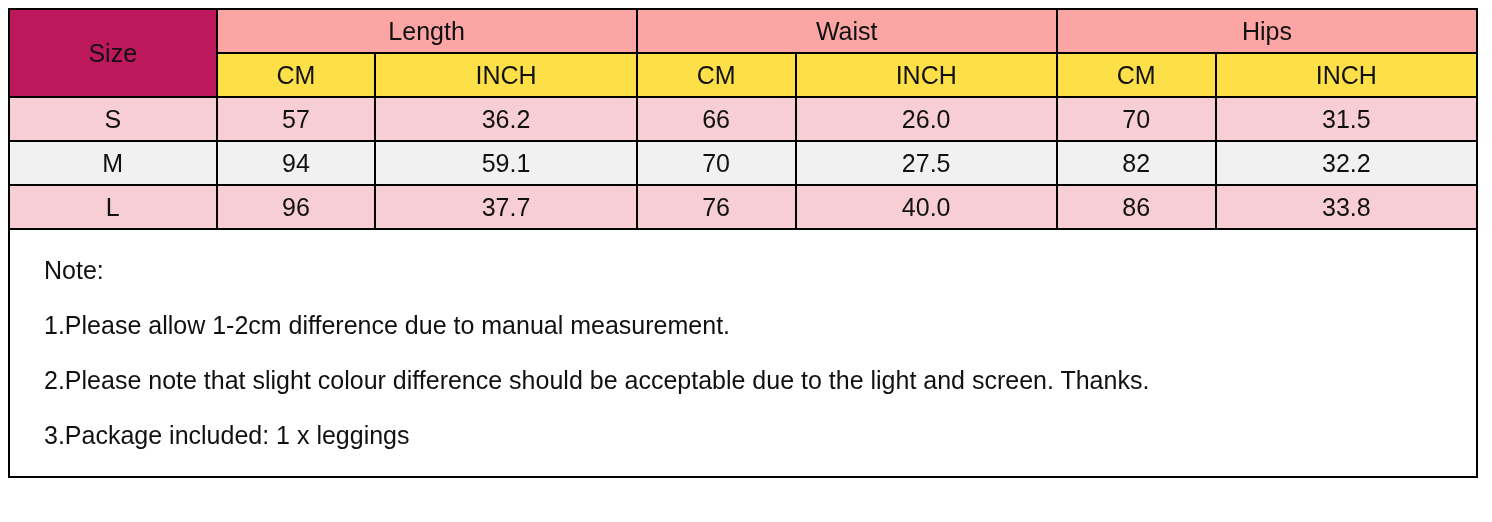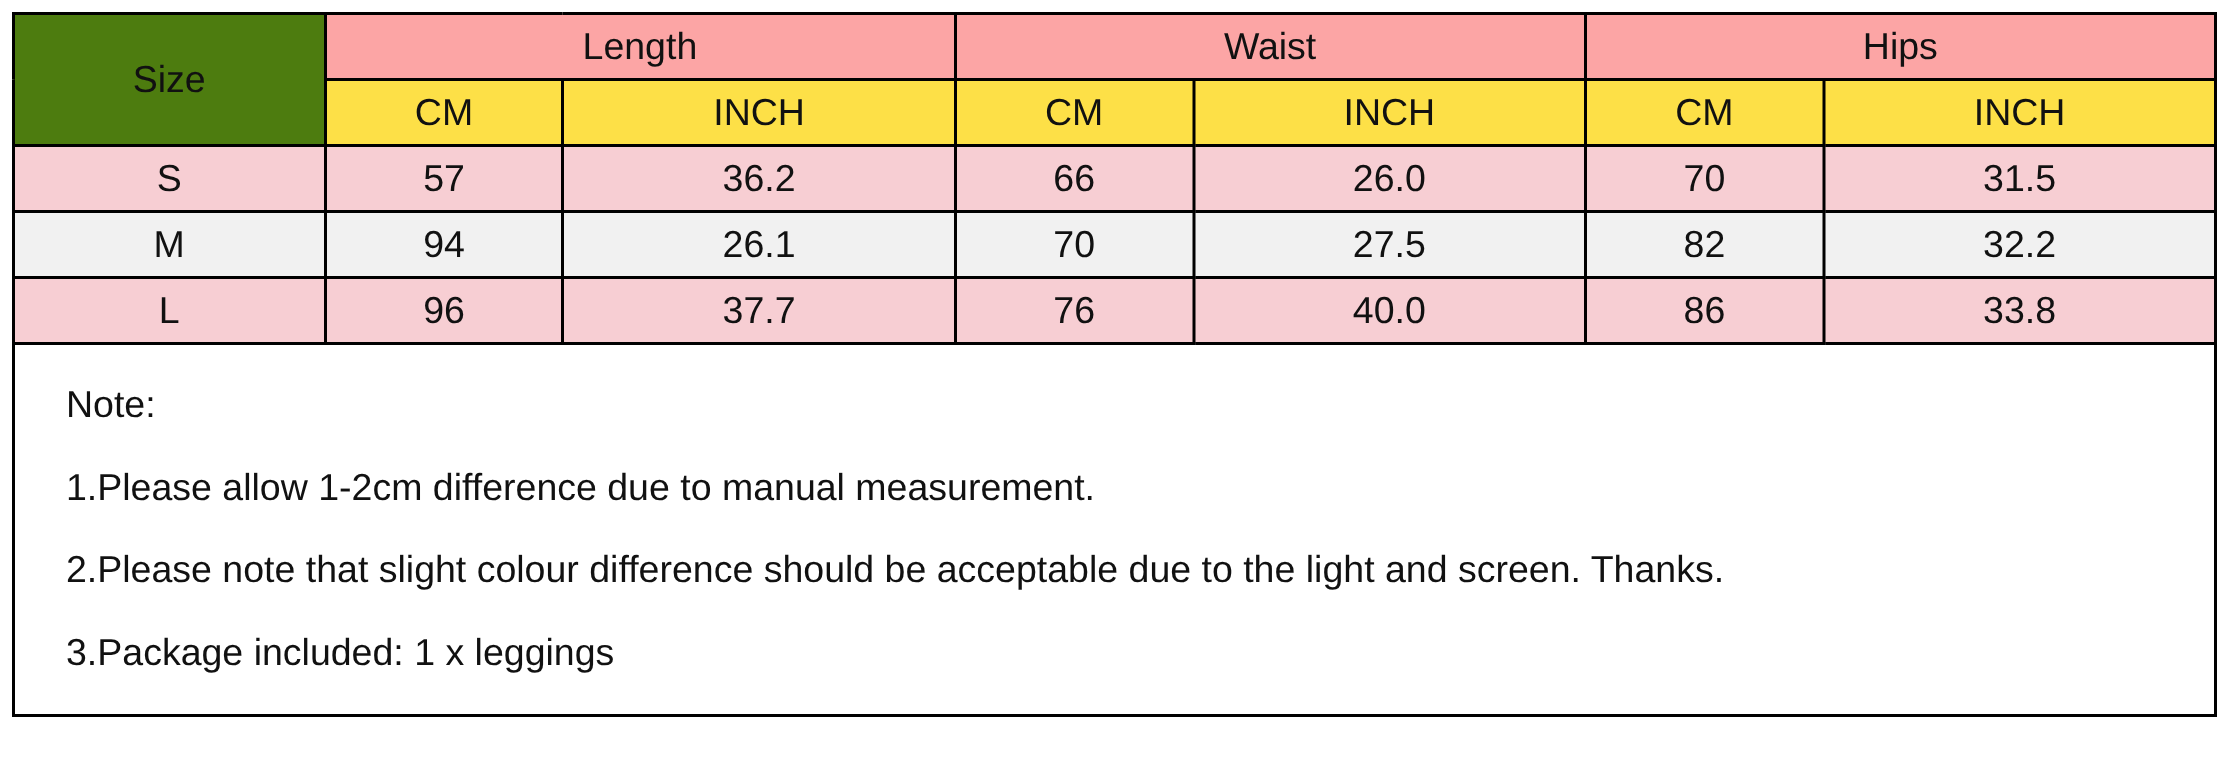--- a/index.html
+++ b/index.html
@@ -35,21 +35,21 @@
     color: #111111;
     padding: 0;
     height: 42px;
   }
   .col-size  { width: 205px; }
   .col-cm    { width: 157px; }
   .col-inch  { width: 258px; }
 
   .grp-head { height: 60px; font-size: 26px; background: #fca5a5; }
   .unit-head { background: #fde047; height: 40px; font-size: 25px; }
-  .size-cell-head { height: 100px; font-size: 26px; background: #4d7c0f; }
+  .size-cell-head { height: 100px; font-size: 26px; background: #be185d; }
 
   tr.row-pink td { background: #f7ced3; }
   tr.row-grey td { background: #f1f1f1; }
 
   .notes {
     margin: 0;
     padding: 0;
     position: relative;
   }
   .notes-box {
@@ -109,21 +109,21 @@
         <td>36.2</td>
         <td>66</td>
         <td>26.0</td>
         <td>70</td>
         <td>31.5</td>
       </tr>
 
       <tr class="row-grey">
         <td>M</td>
         <td>94</td>
-        <td>26.1</td>
+        <td>59.1</td>
         <td>70</td>
         <td>27.5</td>
         <td>82</td>
         <td>32.2</td>
       </tr>
 
       <tr class="row-pink">
         <td>L</td>
         <td>96</td>
         <td>37.7</td>

